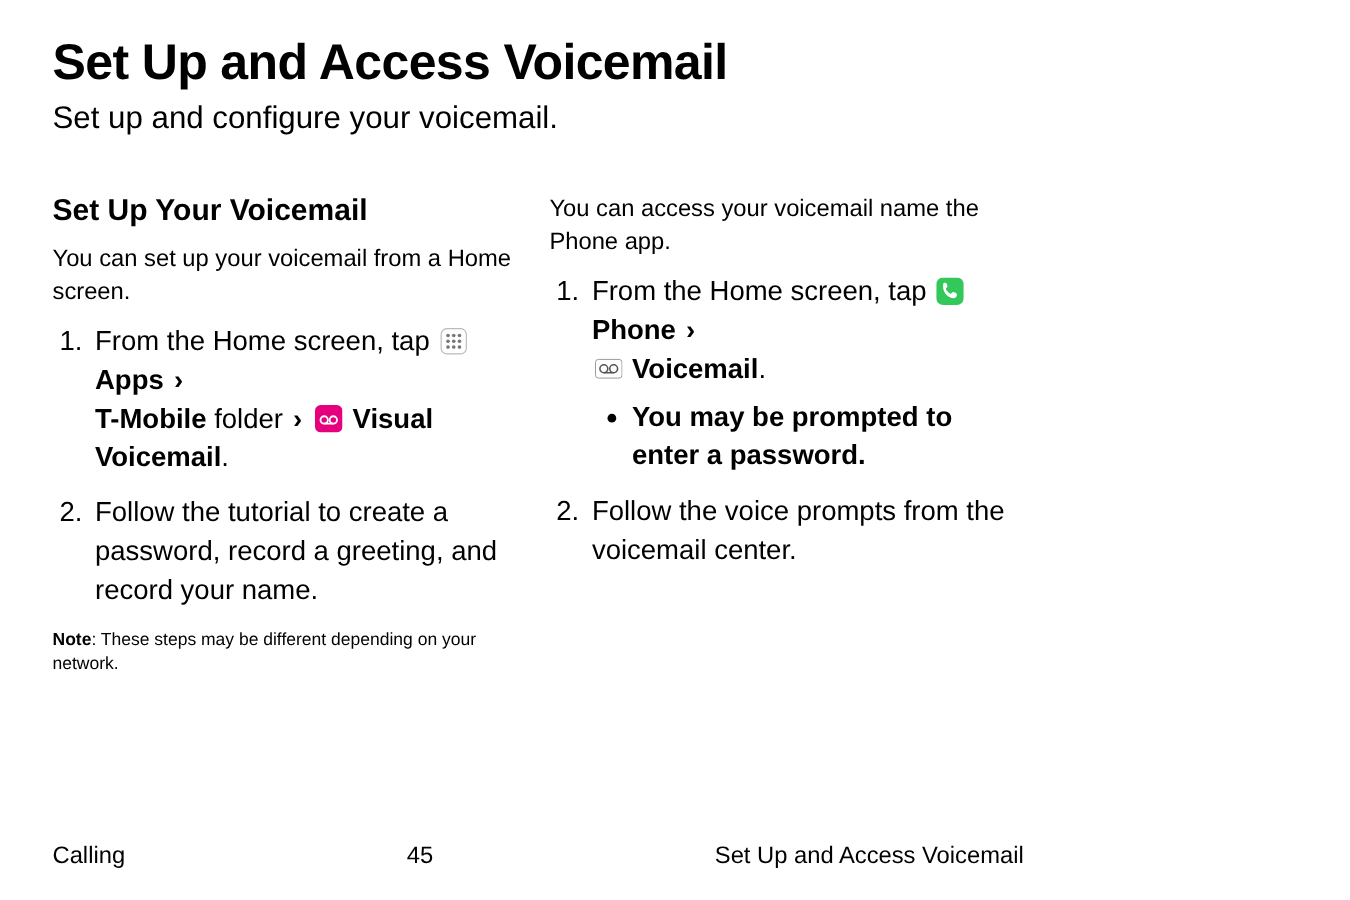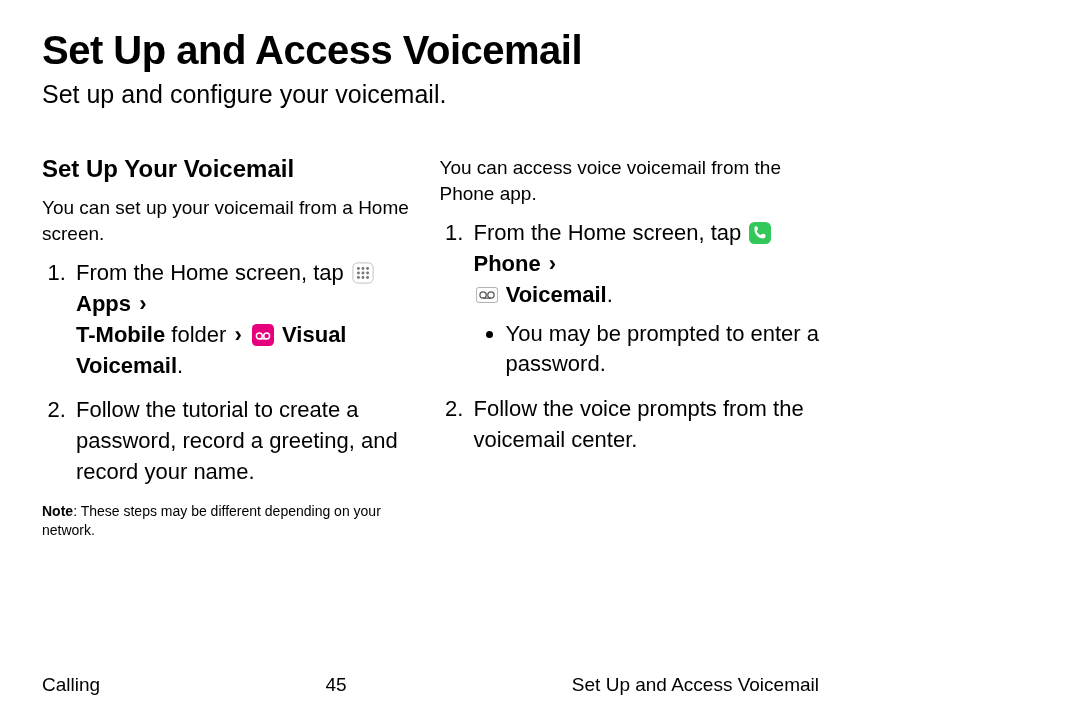--- a/index.html
+++ b/index.html
@@ -48,21 +48,21 @@
     padding-left: 30px;
     font-size: 22px;
     line-height: 1.4;
   }
   ol.steps > li { margin-bottom: 14px; padding-left: 4px; }
   ul.sub {
     list-style: disc;
     margin: 8px 0 0 0;
     padding-left: 32px;
   }
-  ul.sub li { margin-top: 6px; }
+  ul.sub li { margin-top: 6px; font-weight: bold; }
   .b { font-weight: 700; }
   .chev {
     display: inline-block;
     font-weight: 700;
     margin: 0 2px;
   }
   .icon {
     display: inline-flex;
     align-items: center;
     justify-content: center;
@@ -133,21 +133,21 @@
         </li>
         <li>Follow the tutorial to create a password, record a greeting, and record your name.</li>
       </ol>
 
       <p class="note">
         <span class="b">Note</span><span>: These steps may be different depending on your network.</span>
       </p>
     </div>
 
     <div class="col">
-      <p class="para">You can access voice voicemail from the Phone app.</p>
+      <p class="para">You can access your voicemail name the Phone app.</p>
 
       <ol class="steps">
         <li>
           <span>From the Home screen, tap </span>
           <span class="icon">
             <svg viewBox="0 0 24 24">
               <rect x="0" y="0" width="24" height="24" rx="6" fill="#34C759"></rect>
               <path d="M7 4.5c1 0 2 .2 2.3 1.2.2.7.5 1.8.5 2.2 0 .5-.7 1-1.2 1.5-.3.3-.2.6 0 1 .7 1.5 2 2.8 3.5 3.5.4.2.7.3 1 0 .5-.5 1-1.2 1.5-1.2.4 0 1.5.3 2.2.5 1 .3 1.2 1.3 1.2 2.3 0 1.2-1.3 2.5-2.5 2.5C10.5 18 6 13.5 6 8.5 6 7.3 5.8 4.5 7 4.5z" fill="#fff"></path>
             </svg>
           </span>

